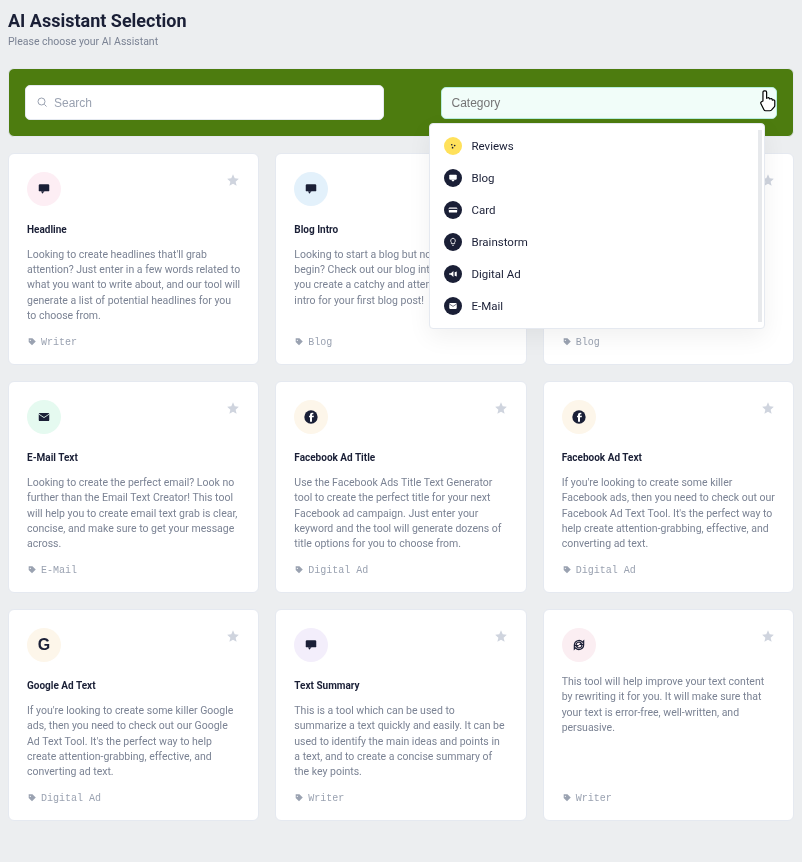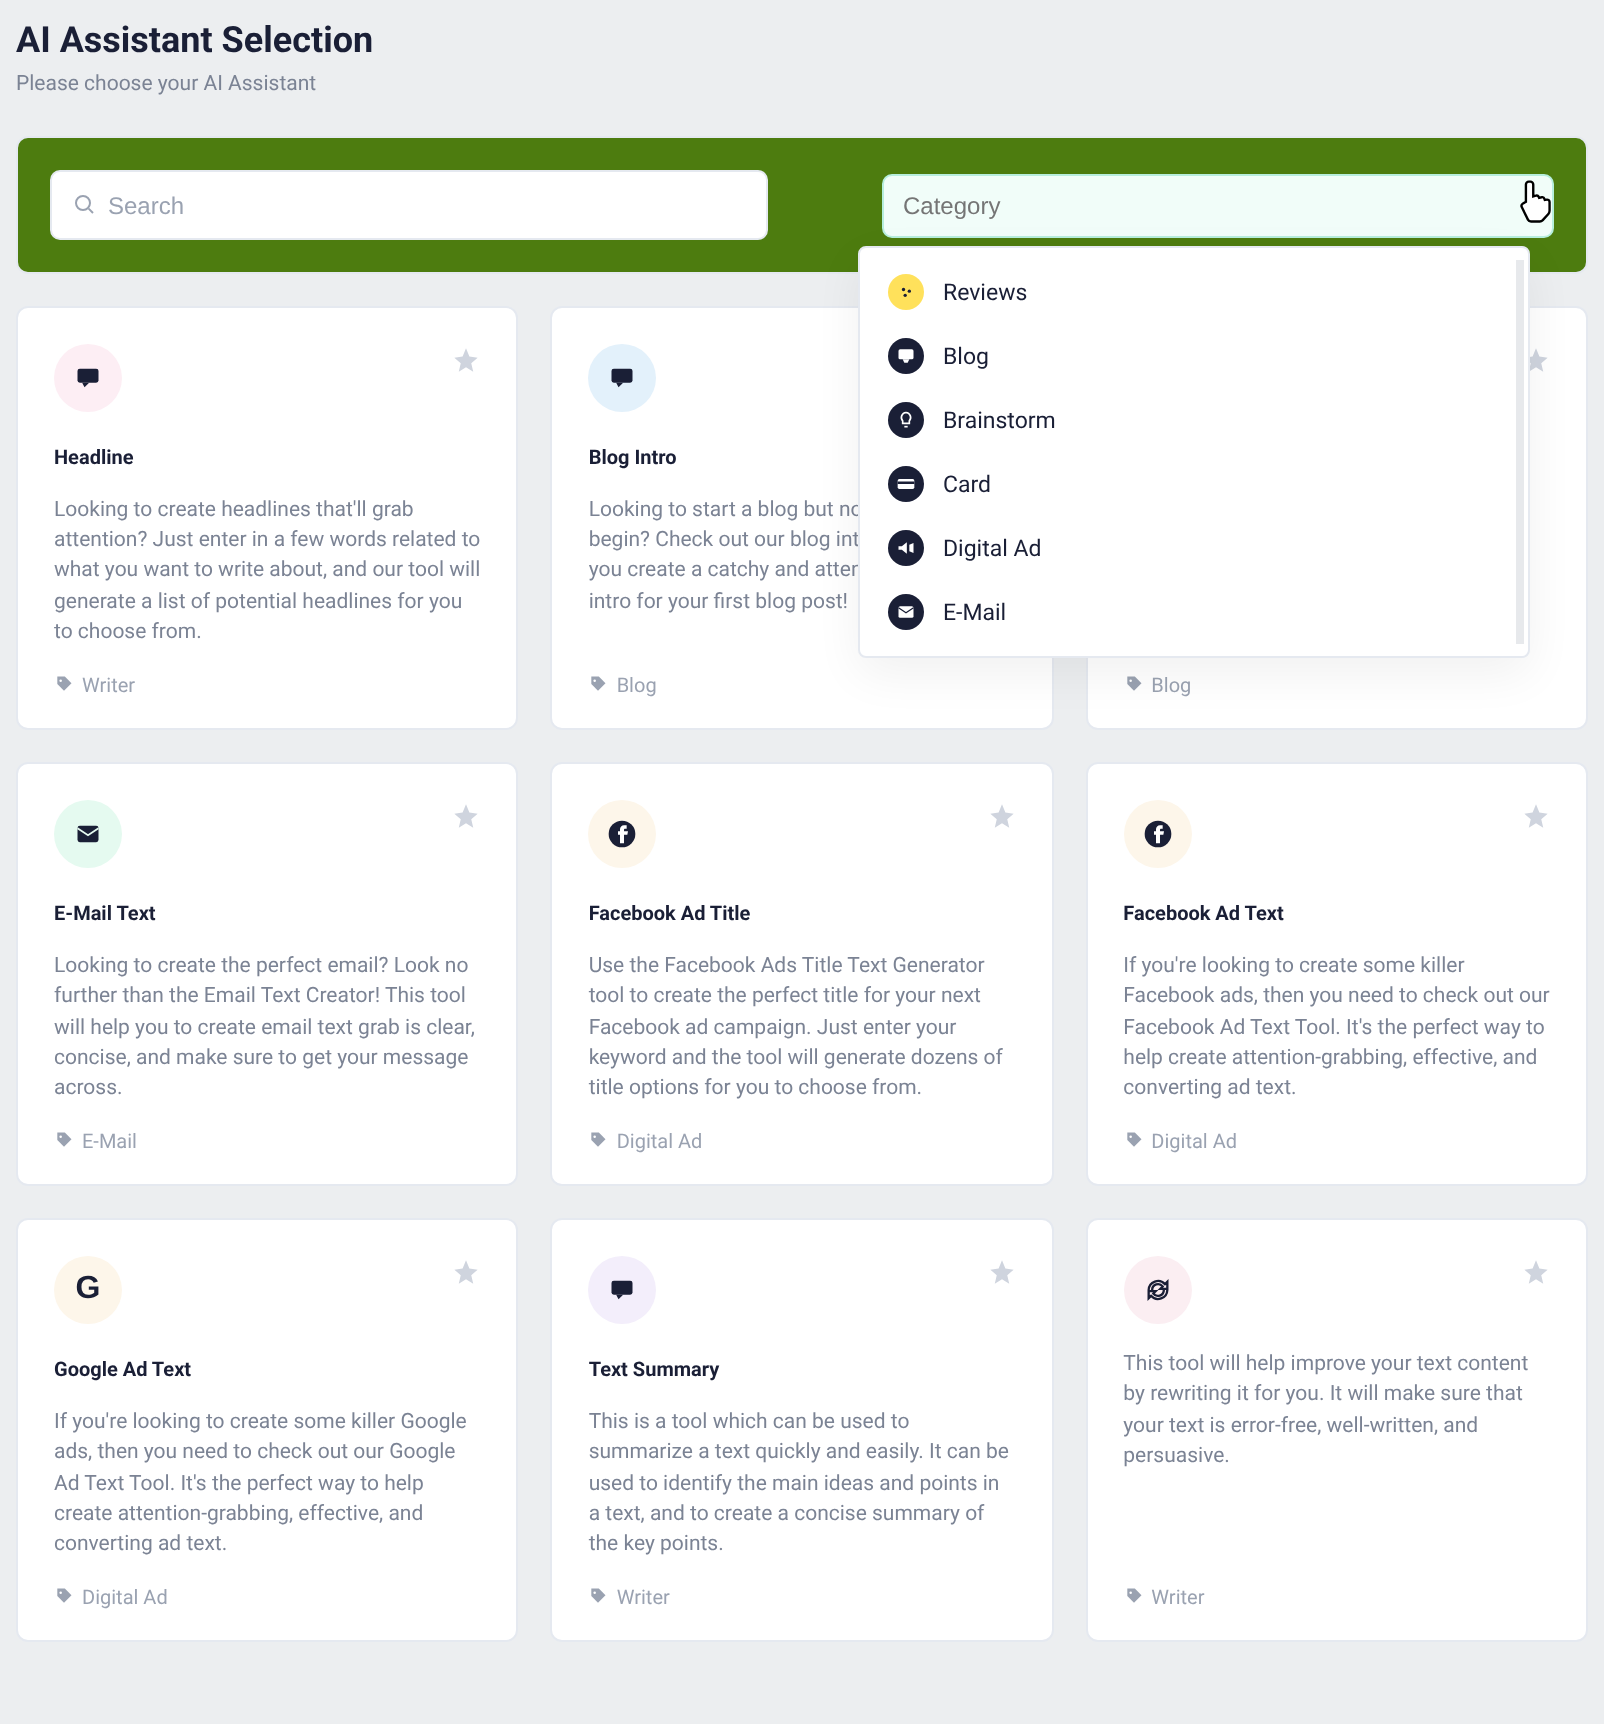--- a/index.html
+++ b/index.html
@@ -140,25 +140,25 @@
 }
 .card-desc {
   font-size: 10.5px;
   color: #7b8394;
   line-height: 1.45;
   margin-top: 12px;
   flex-grow: 1;
 }
 .card-cat {
   display: flex;
-  align-items: center;
   gap: 4px;
   font-size: 10px;
   color: #9aa2b1;
   margin-top: 14px;
+  font-family: Liberation Mono, monospace;
 }
 .tag-icn { font-size: 9px; }
 .bg-pink   { background: #fdeef4; }
 .bg-blue   { background: #e3f1fb; }
 .bg-orange { background: #fef3e6; }
 .bg-mint   { background: #e5faf0; }
 .bg-cream  { background: #fdf6ea; }
 .bg-lav    { background: #f3eefb; }
 .bg-rose   { background: #fbeef2; }
 </style>
@@ -204,35 +204,35 @@
             <span class="dd-icon" style="background: rgb(26, 31, 54);">
               <svg width="10" height="10" viewBox="0 0 24 24" fill="#fff">
                 <rect x="3" y="4" width="18" height="12" rx="2"></rect>
                 <path d="M10 20l-2-4h8l-2 4z"></path>
               </svg>
             </span>
             <span>Blog</span>
           </div>
           <div class="dd-item">
             <span class="dd-icon" style="background: rgb(26, 31, 54);">
+              <svg width="10" height="10" viewBox="0 0 24 24" fill="#fff">
+                <rect x="2" y="6" width="20" height="12" rx="2"></rect>
+                <rect x="2" y="9" width="20" height="3" fill="#1a1f36"></rect>
+              </svg>
+            </span>
+            <span>Card</span>
+          </div>
+          <div class="dd-item">
+            <span class="dd-icon" style="background: rgb(26, 31, 54);">
               <svg width="10" height="10" viewBox="0 0 24 24" fill="none" stroke="#fff" stroke-width="2">
                 <path d="M12 3a6 6 0 0 0-4 10v3h8v-3a6 6 0 0 0-4-10z"></path>
                 <line x1="10" y1="20" x2="14" y2="20"></line>
               </svg>
             </span>
             <span>Brainstorm</span>
-          </div>
-          <div class="dd-item">
-            <span class="dd-icon" style="background: rgb(26, 31, 54);">
-              <svg width="10" height="10" viewBox="0 0 24 24" fill="#fff">
-                <rect x="2" y="6" width="20" height="12" rx="2"></rect>
-                <rect x="2" y="9" width="20" height="3" fill="#1a1f36"></rect>
-              </svg>
-            </span>
-            <span>Card</span>
           </div>
           <div class="dd-item">
             <span class="dd-icon" style="background: rgb(26, 31, 54);">
               <svg width="10" height="10" viewBox="0 0 24 24" fill="#fff">
                 <path d="M3 10v4h4l6 5V5L7 10H3z"></path>
                 <path d="M16 8l5-2v12l-5-2z"></path>
               </svg>
             </span>
             <span>Digital Ad</span>
           </div>

